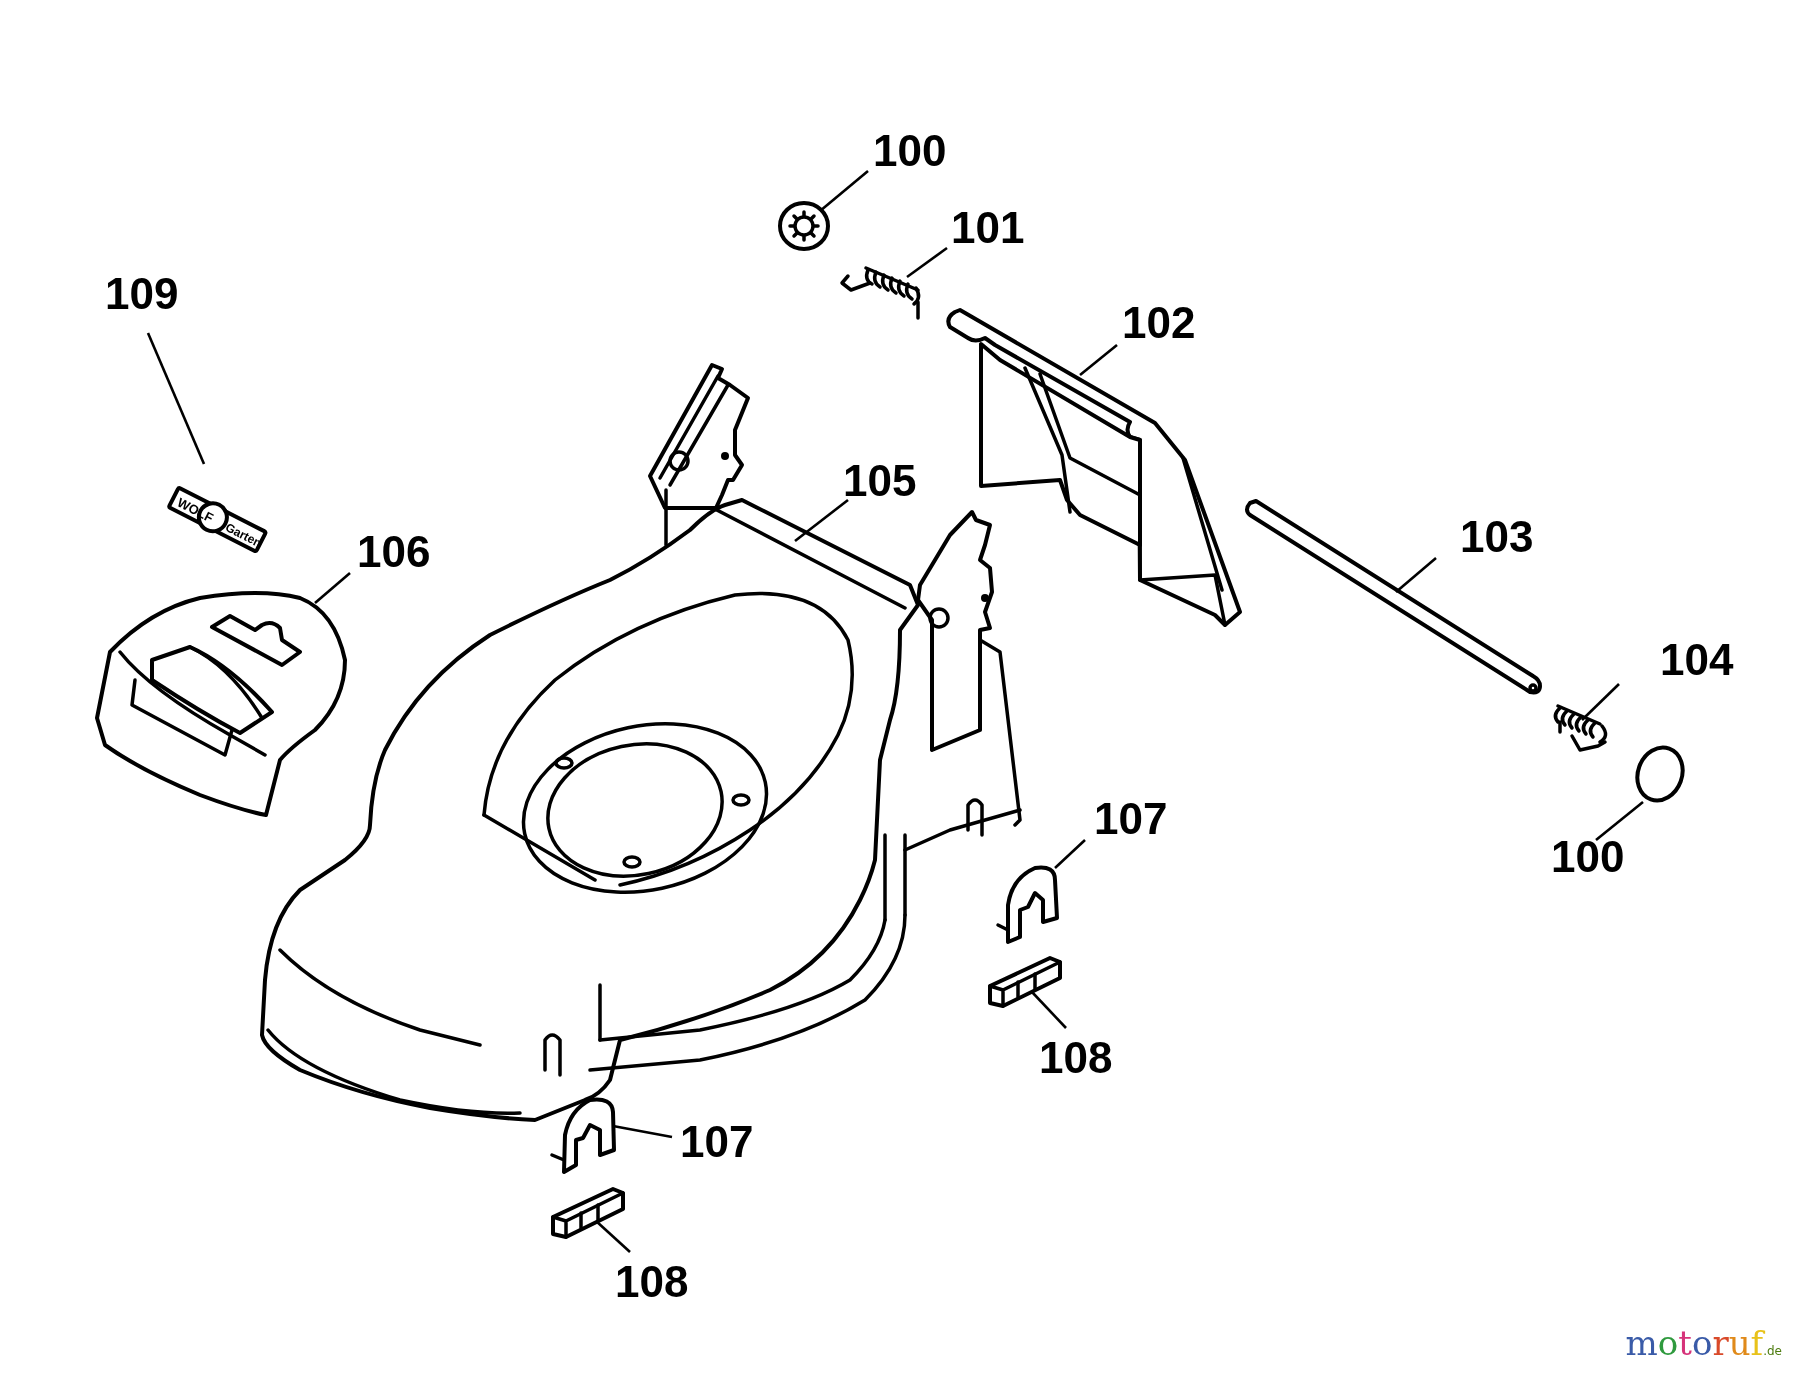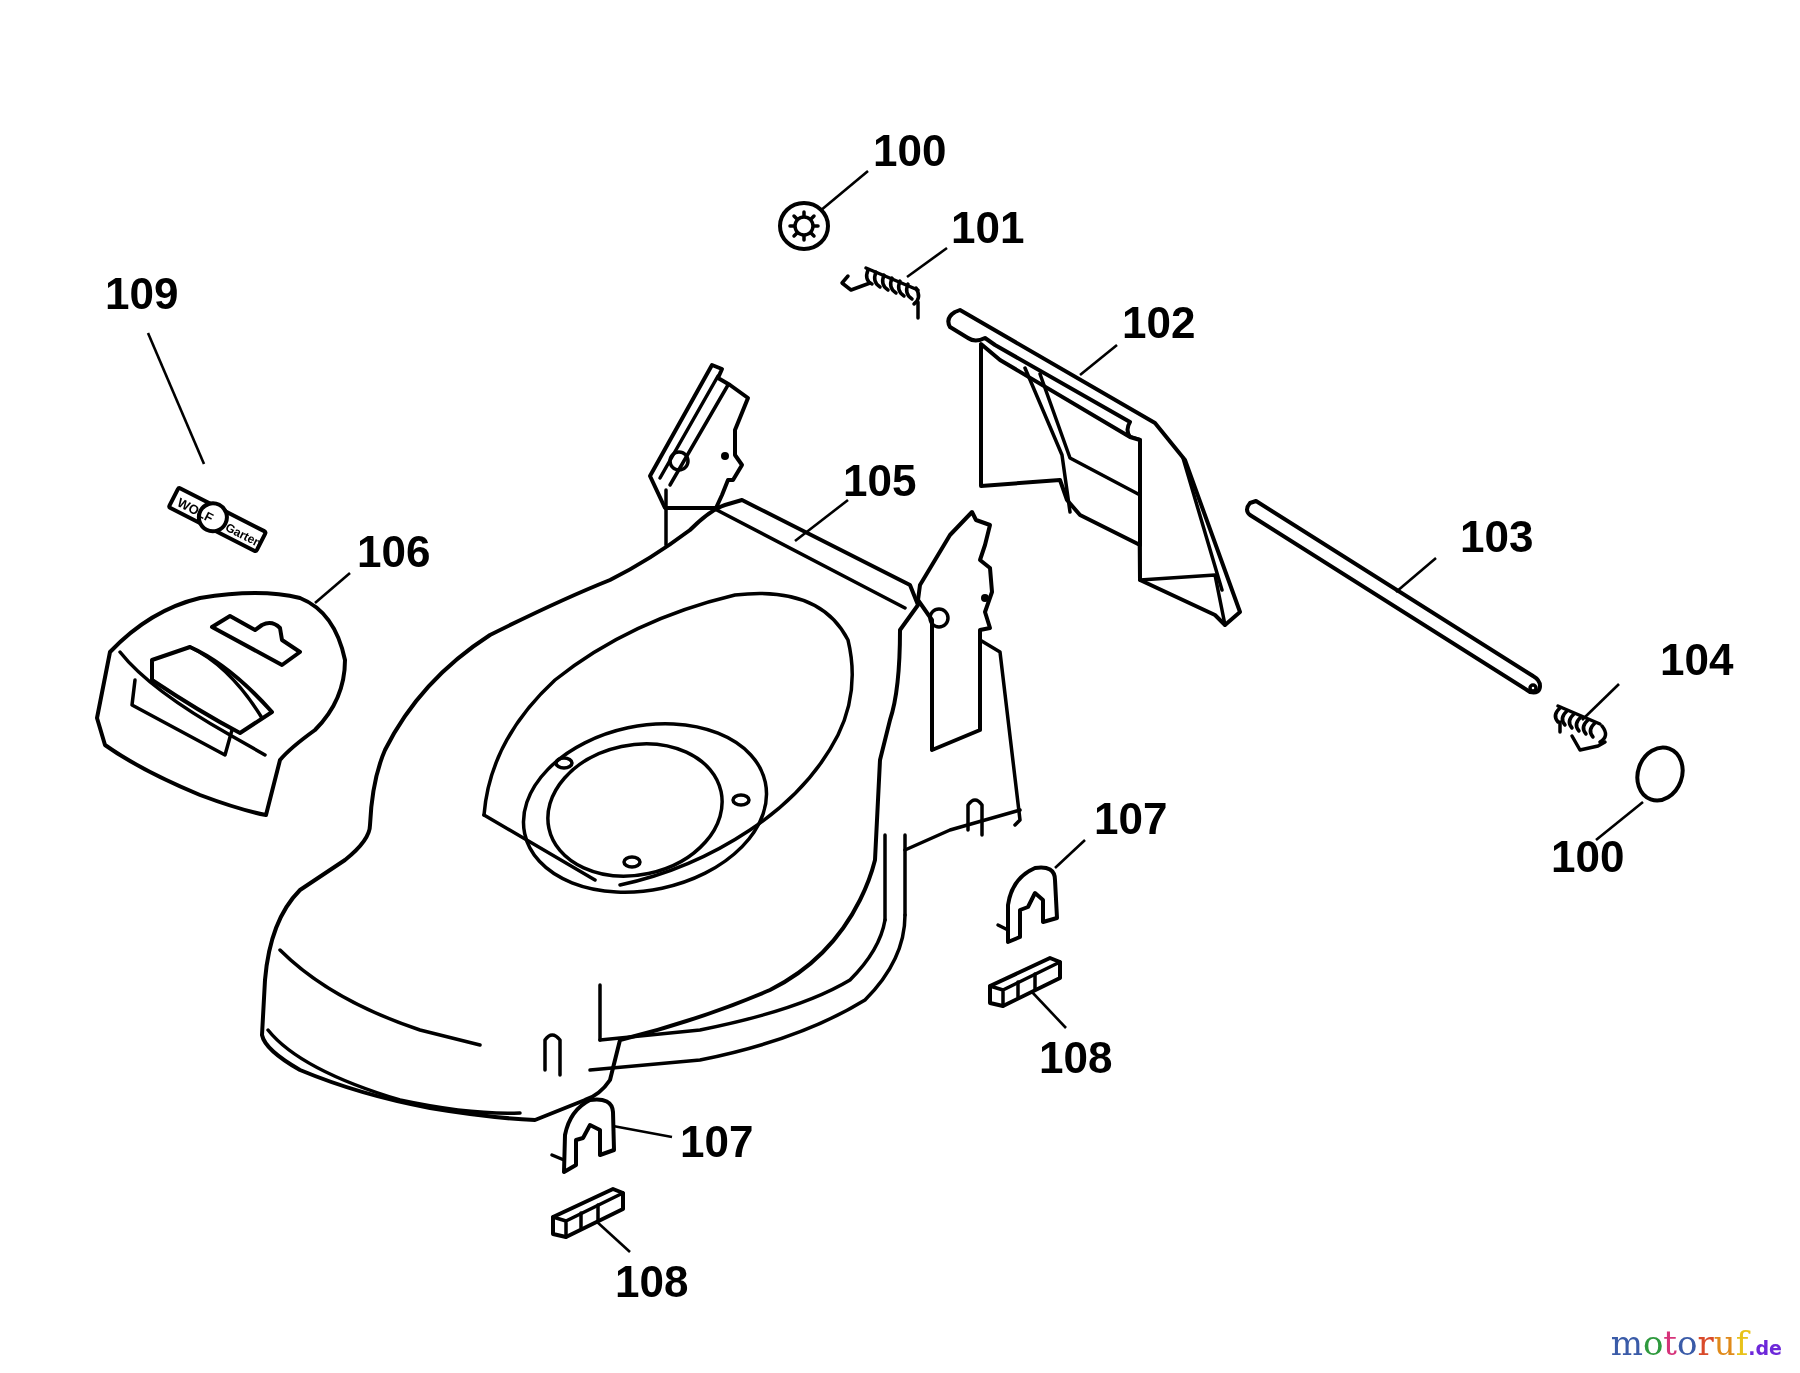--- a/index.html
+++ b/index.html
@@ -4,21 +4,21 @@
 <style>
   html, body { margin: 0; padding: 0; background: #ffffff; }
   body { width: 1800px; height: 1373px; overflow: hidden; position: relative; font-family: "Liberation Sans", sans-serif; }
   #diagram { position: absolute; left: 0; top: 0; }
   .part { fill: #ffffff; stroke: #000; stroke-width: 4; stroke-linejoin: round; stroke-linecap: round; }
   .thin { fill: none; stroke: #000; stroke-width: 3.5; stroke-linecap: round; stroke-linejoin: round; }
   .leader { stroke: #000; stroke-width: 2.6; fill: none; }
   .lbl { font-family: "Liberation Sans", sans-serif; font-weight: bold; font-size: 44px; fill: #000; }
   .wm { position: absolute; right: 18px; bottom: 10px; font-family: "DejaVu Serif", serif; font-size: 34px; letter-spacing: 0px; }
   .wm span { display: inline-block; }
-  .wm .de { font-family: "DejaVu Sans", sans-serif; font-size: 19px; color: #6d28d9; font-weight: bold; }
+  .wm .de { font-family: "DejaVu Sans", sans-serif; font-size: 12px; color: #4d7c0f; }
 </style>
 </head>
 <body>
 
 <svg id="diagram" width="1800" height="1373" viewBox="0 0 1800 1373">
 
   <g>
 
     <path class="part" d="M665 508 L650 476 L712 365 L722 369 L718 378 L730 385 L748 398 L735 430 L735 455 L742 465 L733 480 L728 480 L722 495 L716 508 Z"></path>
     <path class="thin" d="M660 478 L718 376"></path>

